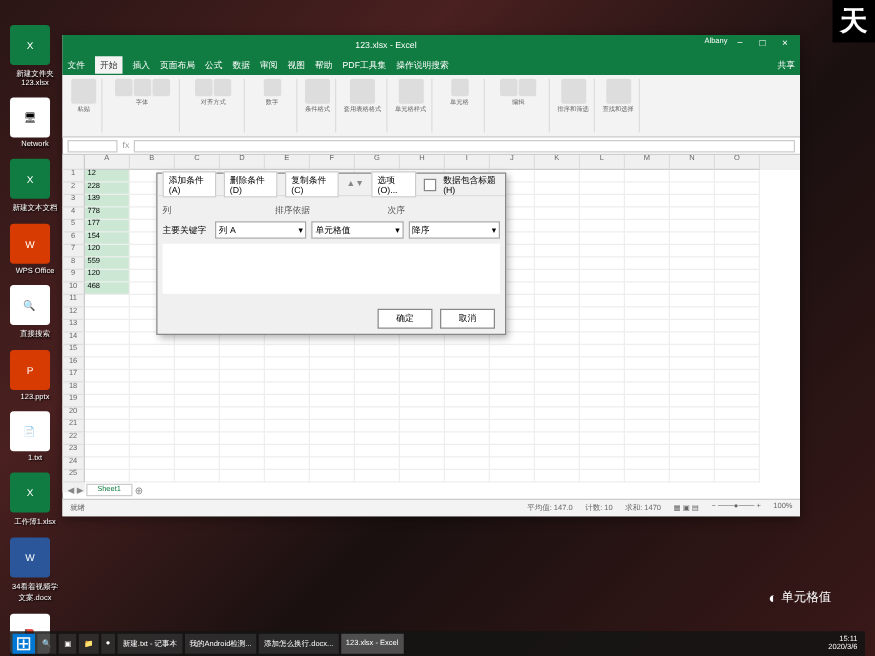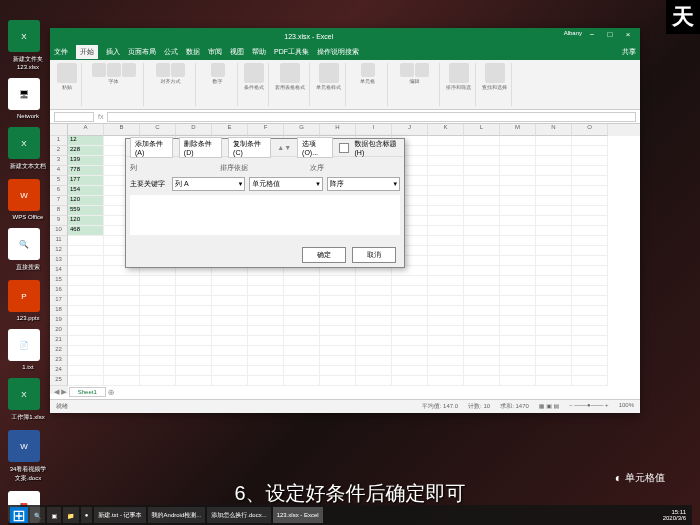--- a/index.html
+++ b/index.html
@@ -724,15 +724,14 @@
     <div class="tb-item">新建.txt - 记事本</div>
     <div class="tb-item">我的Android检测...</div>
     <div class="tb-item">添加怎么换行.docx...</div>
     <div class="tb-item" style="background:rgba(255,255,255,0.25)">123.xlsx - Excel</div>
     <div style="margin-left:auto;color:#fff;font-size:6px;text-align:right;padding:0 4px">
       <div>15:11</div>
         <div>2020/3/6</div>
     </div>
   </div>
 
-  <div class="caption">6、设定好条件后确定即可</div>
   <div class="watermark">单元格值</div>
 </div>
 
 </body></html>

